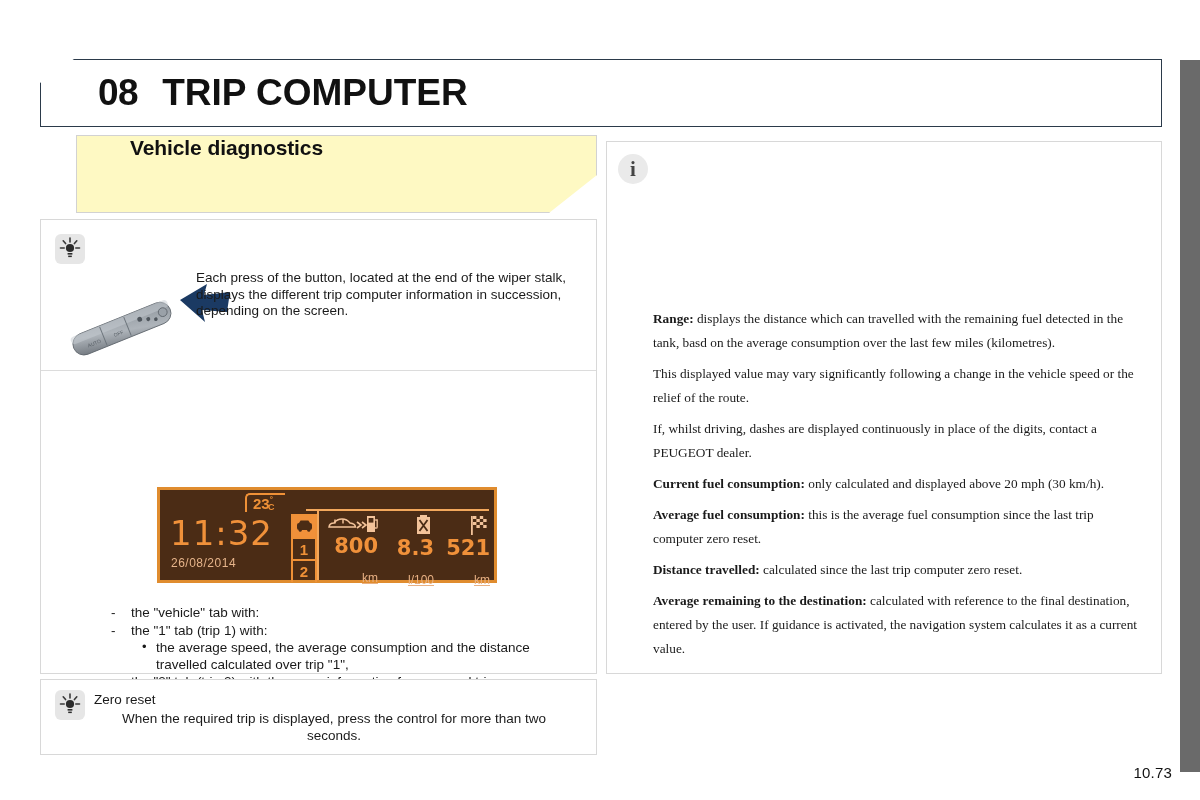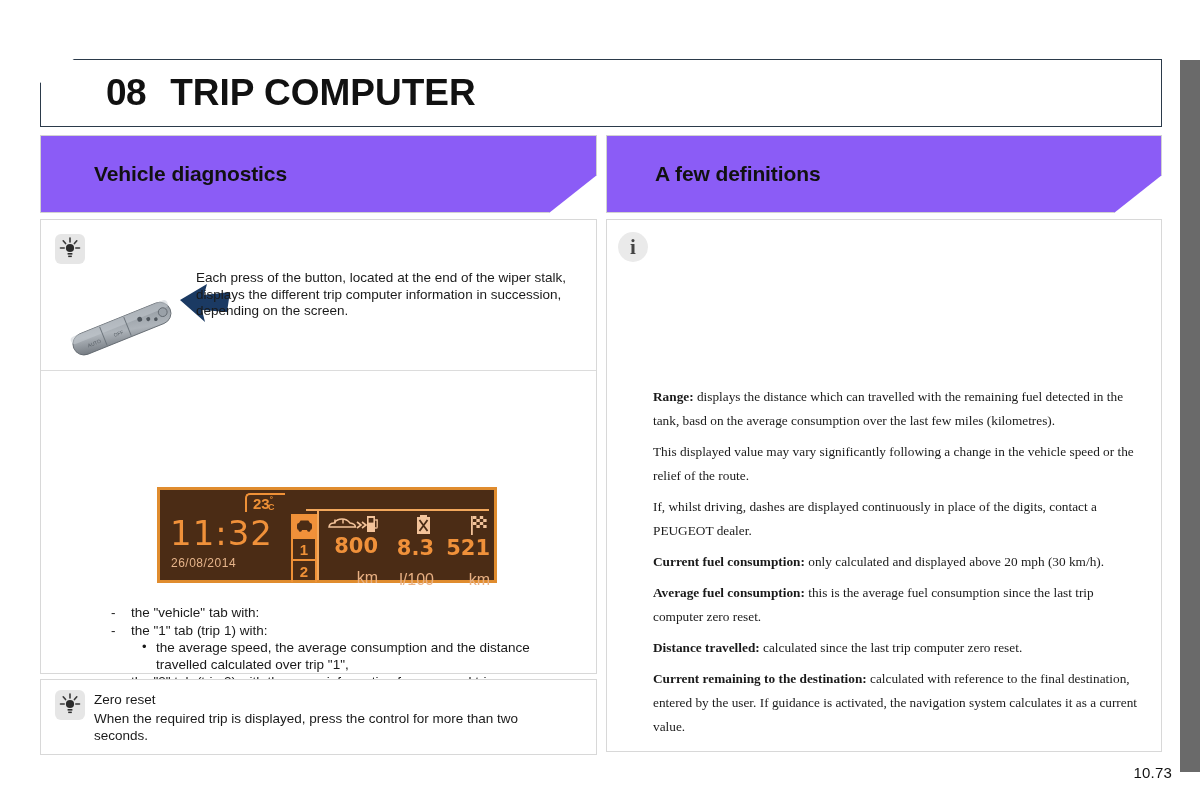--- a/index.html
+++ b/index.html
@@ -49,21 +49,21 @@
     width: 1122px;
     height: 68px;
     border: 1.5px solid #2b3a4a;
     background: #ffffff;
     box-sizing: border-box;
     -webkit-clip-path: polygon(34px 0, 100% 0, 100% 100%, 0 100%, 0 24px);
     clip-path: polygon(34px 0, 100% 0, 100% 100%, 0 100%, 0 24px);
   }
   .chapter-banner-inner {
     position: absolute;
-    left: 48px;
+    left: 40px;
     top: 59px;
     width: 1122px;
     height: 68px;
     display: flex;
     align-items: center;
     padding-left: 58px;
     box-sizing: border-box;
   }
   .chapter-num {
     font-size: 37px;
@@ -91,26 +91,26 @@
     left: 606px;
     top: 135px;
     width: 556px;
   }
 
   
   .section-header {
     position: relative;
     height: 78px;
     border: 1px solid #d2d2d2;
-    background: #8b5cf6;
+    background: #fef9c3;
     box-sizing: border-box;
     -webkit-clip-path: polygon(0 0, 100% 0, 100% calc(100% - 38px), calc(100% - 48px) 100%, 0 100%);
     clip-path: polygon(0 0, 100% 0, 100% calc(100% - 38px), calc(100% - 48px) 100%, 0 100%);
     display: flex;
-    align-items: center;
+    margin-left: 36px;
   }
   .section-header-title {
     font-size: 21px;
     font-weight: bold;
     color: #111;
     padding-left: 53px;
     letter-spacing: -0.1px;
   }
   .col-right .section-header-title {
     padding-left: 48px;
@@ -118,21 +118,21 @@
 
   
   .body-card {
     position: relative;
     margin-top: 6px;
     border: 1px solid #d8d8d8;
     background: #ffffff;
     box-sizing: border-box;
   }
   .col-left .body-card.main { height: 455px; }
-  .col-left .body-card.tip  { height: 76px; margin-top: 5px; }
+  .col-left .body-card.tip  { height: 76px; margin-top: 5px; text-align: center; }
   .col-right .body-card.main { height: 533px; }
 
   
   .badge {
     position: absolute;
     width: 30px;
     height: 30px;
   }
   .badge-bulb {
     background: #e6e6e6;
@@ -317,25 +317,26 @@
   .tc-field .ic { height: 24px; display: flex; align-items: center; }
   .tc-field .val {
     font-size: 21px;
     font-weight: bold;
     color: #f0913a;
     line-height: 22px;
     margin-top: 1px;
     font-family: "DejaVu Sans", sans-serif;
   }
   .tc-field .unit {
-    font-size: 16px;
+    font-size: 12px;
     color: #eab徒;
     color: #e8b083;
     line-height: 14px;
     margin-top: 14px;
+    text-decoration: underline;
   }
 
   
   .list-block {
     position: absolute;
     left: 0;
     top: 385px;
     width: 100%;
     font-size: 13.5px;
     line-height: 16.5px;
@@ -582,38 +583,35 @@
         </svg>
       </div>
       <div class="tip-title">Zero reset</div>
       <div class="tip-text">When the required trip is displayed, press the control for more than two seconds.</div>
     </div>
 
   </div>
 
   <div class="col-right">
 
-    <div class="section-header">
-      <span class="section-header-title">A few definitions</span>
-    </div>
 
     <div class="body-card main">
 
       <div class="badge badge-info" style="left:11px; top:12px;">
         <span class="badge-info-letter">i</span>
       </div>
 
       <div class="defs">
         <div class="def-p"><b>Range:</b><span> displays the distance which can travelled with the remaining fuel detected in the tank, basd on the average consumption over the last few miles (kilometres).</span></div>
         <div class="def-p"><span>This displayed value may vary significantly following a change in the vehicle speed or the relief of the route.</span></div>
         <div class="def-p"><span>If, whilst driving, dashes are displayed continuously in place of the digits, contact a PEUGEOT dealer.</span></div>
         <div class="def-p"><b>Current fuel consumption:</b><span> only calculated and displayed above 20 mph (30 km/h).</span></div>
         <div class="def-p"><b>Average fuel consumption:</b><span> this is the average fuel consumption since the last trip computer zero reset.</span></div>
         <div class="def-p"><b>Distance travelled:</b><span> calculated since the last trip computer zero reset.</span></div>
-        <div class="def-p"><b>Current remaining to the destination:</b><span> calculated with reference to the final destination, entered by the user. If guidance is activated, the navigation system calculates it as a current value.</span></div>
+        <div class="def-p"><b>Average remaining to the destination:</b><span> calculated with reference to the final destination, entered by the user. If guidance is activated, the navigation system calculates it as a current value.</span></div>
       </div>
 
     </div>
   </div>
 
   <div class="page-number">10.73</div>
 
 </div>
 
 </body></html>

